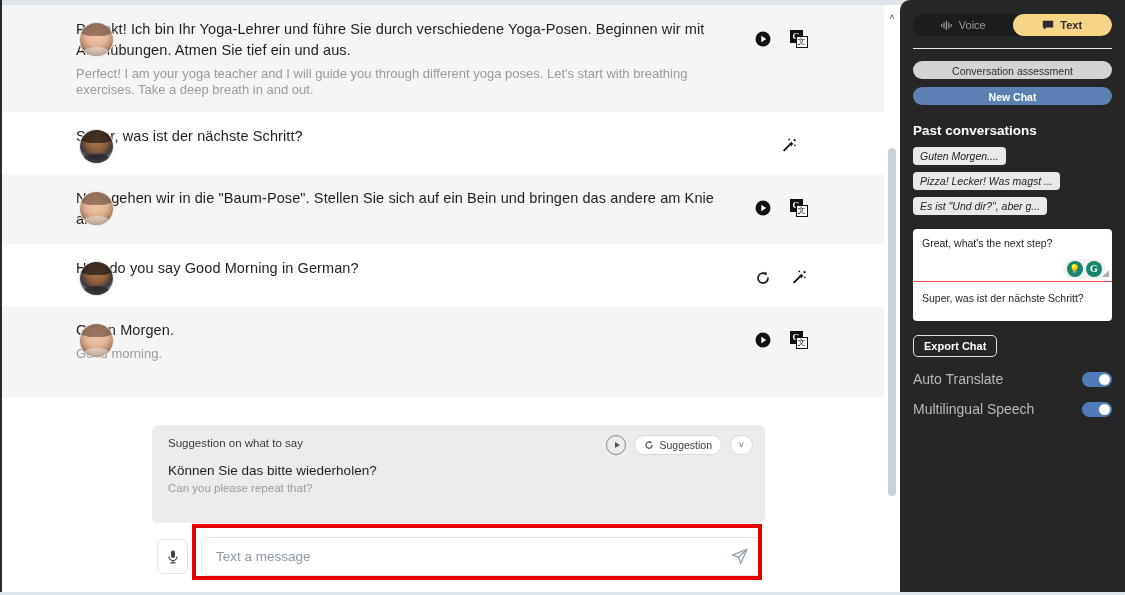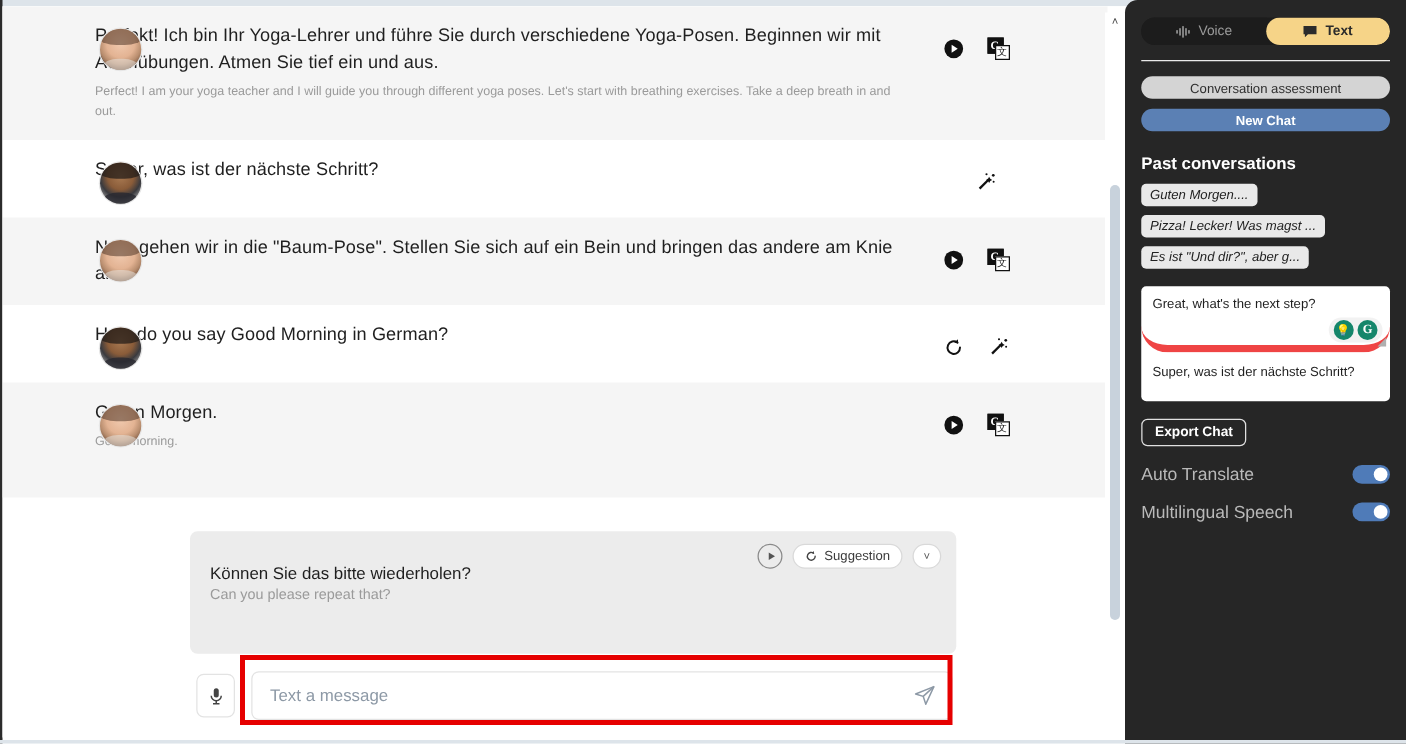--- a/index.html
+++ b/index.html
@@ -82,21 +82,21 @@
 
   .msg-body { flex: 1 1 auto; padding-right: 160px; }
   .msg-primary {
     font-size: 14.5px;
     line-height: 21px;
     color: #1f1f1f;
     letter-spacing: 0.1px;
   }
   .msg-secondary {
     margin-top: 5px;
-    font-size: 10px;
+    font-size: 13px;
     line-height: 16px;
     color: #9a9a9a;
   }
 
   .msg-actions {
     position: absolute;
     right: 78px;
     top: 24px;
     display: flex;
     align-items: center;
@@ -356,22 +356,21 @@
     border-radius: 4px;
     box-sizing: border-box;
   }
   .gram-top {
     position: relative;
     height: 53px;
     padding: 8px 9px;
     box-sizing: border-box;
     font-size: 10.5px;
     color: #1f1f1f;
-    border-bottom: 6px solid #ef4444;
-    border-radius: 21px;
+    border-bottom: 1px solid #ef4444;
   }
   .gram-icons {
     position: absolute;
     right: 6px; bottom: 2px;
     display: flex; align-items: center; gap: 3px;
     background: #f2f2f2;
     border-radius: 11px;
     padding: 2px 4px;
   }
   .g-circ {
@@ -564,20 +563,21 @@
                 <span class="back">G</span>
                 <span class="front">文</span>
               </span>
           </span>
         </div>
       </div>
 
     </div>
 
     <div class="suggestion">
+      <div class="sugg-title">Suggestion on what to say</div>
       <div class="sugg-de">Können Sie das bitte wiederholen?</div>
       <div class="sugg-en">Can you please repeat that?</div>
       <div class="sugg-ctrls">
         <span class="play-outline">
             <i></i>
           </span>
         <span class="pill">
           <span>
             <svg width="10" height="10" viewBox="0 0 16 16" style="display:block">
               <path d="M13 8 A5 5 0 1 1 11 4.1" fill="none" stroke="#444" stroke-width="1.8" stroke-linecap="round"></path>

